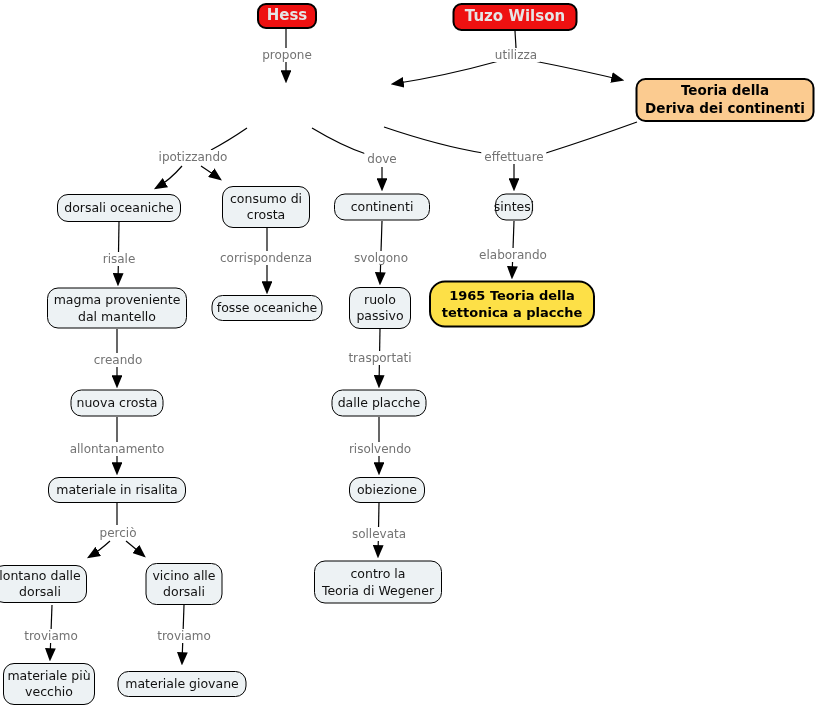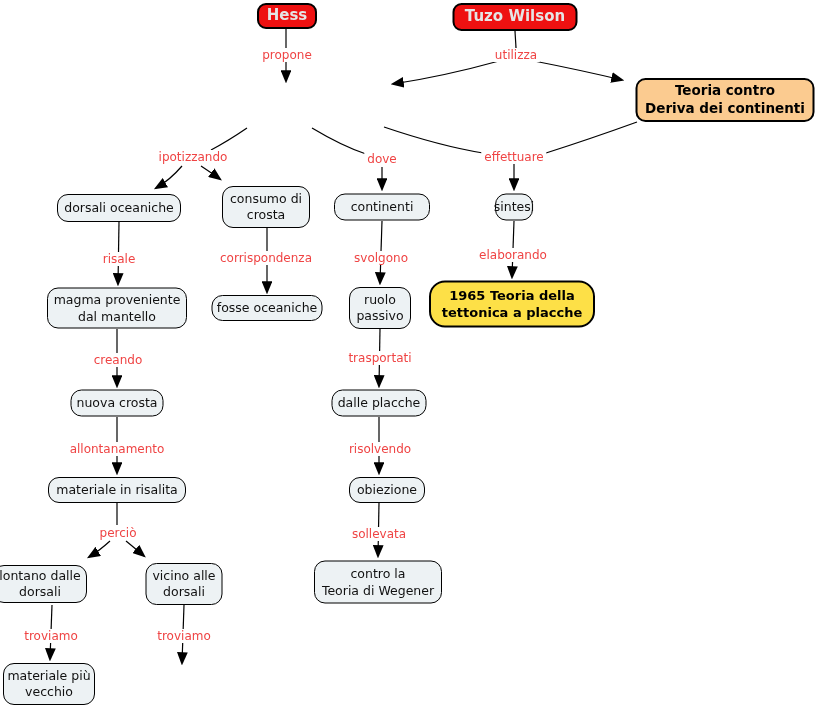--- a/index.html
+++ b/index.html
@@ -15,21 +15,21 @@
     white-space:pre-line;padding:2px 3px;z-index:2;
   }
   .person{background:#ee1111;border-width:2px;border-radius:9px;
     font-weight:bold;font-size:15px;color:#e5e5e5;}
   .theory{background:#fbcb90;border-width:2px;border-radius:10px;
     font-weight:bold;font-size:13.5px;color:#000;}
   .milestone{background:#fde047;border-width:2px;border-radius:16px;
     font-weight:bold;font-size:13px;color:#000;}
   .link-label{
     position:absolute;transform:translate(-50%,-50%);
-    background:#fff;padding:0 3px;font-size:12px;color:#ef4444;
+    background:#fff;padding:0 3px;font-size:12px;color:#737373;
     white-space:nowrap;z-index:1;
   }
 </style>
 </head>
 <body>
 
 <div id="map">
 
   <svg id="wires" viewBox="0 0 817 707" xmlns="http://www.w3.org/2000/svg">
     <defs>
@@ -80,21 +80,21 @@
   <span class="link-label" style="left:380px;top:358px">trasportati</span>
   <span class="link-label" style="left:117px;top:449px">allontanamento</span>
   <span class="link-label" style="left:380px;top:449px">risolvendo</span>
   <span class="link-label" style="left:118px;top:533px">perciò</span>
   <span class="link-label" style="left:379px;top:534px">sollevata</span>
   <span class="link-label" style="left:51px;top:636px">troviamo</span>
   <span class="link-label" style="left:184px;top:636px">troviamo</span>
 
   <div class="node person" style="left:287px;top:16px;width:60px;height:26px">Hess</div>
   <div class="node person" style="left:515px;top:17px;width:125px;height:28px">Tuzo Wilson</div>
-  <div class="node theory" style="left:725px;top:100px;width:179px;height:44px">Teoria contro
+  <div class="node theory" style="left:725px;top:100px;width:179px;height:44px">Teoria della
 Deriva dei continenti</div>
   <div class="node" style="left:119px;top:208px;width:124px;height:28px">dorsali oceaniche</div>
   <div class="node" style="left:266px;top:207px;width:88px;height:42px">consumo di
 crosta</div>
   <div class="node" style="left:382px;top:207px;width:96px;height:27px">continenti</div>
   <div class="node" style="left:514px;top:207px;width:38px;height:27px">sintesi</div>
   <div class="node" style="left:117px;top:308px;width:140px;height:41px">magma proveniente
 dal mantello</div>
   <div class="node" style="left:267px;top:308px;width:111px;height:26px">fosse oceaniche</div>
   <div class="node" style="left:380px;top:308px;width:62px;height:42px">ruolo
@@ -106,14 +106,15 @@
   <div class="node" style="left:117px;top:490px;width:138px;height:26px">materiale in risalita</div>
   <div class="node" style="left:387px;top:490px;width:76px;height:26px">obiezione</div>
   <div class="node" style="left:40px;top:584px;width:94px;height:38px">lontano dalle
 dorsali</div>
   <div class="node" style="left:184px;top:584px;width:77px;height:42px">vicino alle
 dorsali</div>
   <div class="node" style="left:378px;top:582px;width:128px;height:43px">contro la
 Teoria di Wegener</div>
   <div class="node" style="left:49px;top:684px;width:92px;height:42px">materiale più
 vecchio</div>
+  <div class="node" style="left:182px;top:684px;width:129px;height:26px">materiale giovane</div>
 
 </div>
 
 </body></html>

